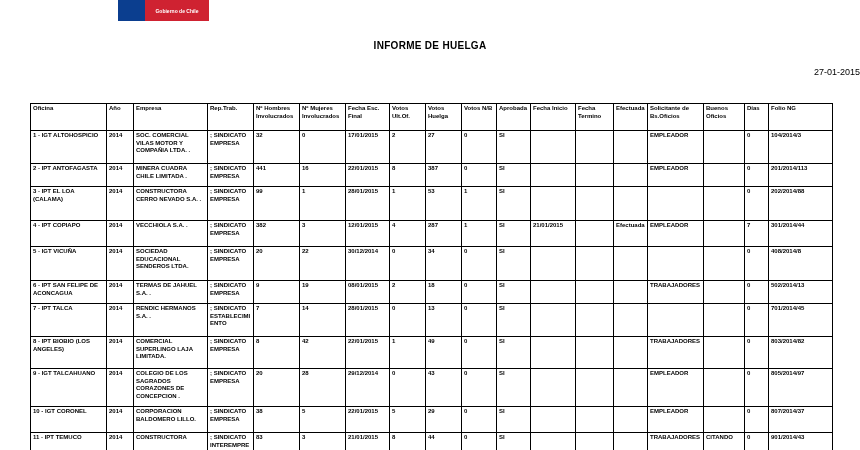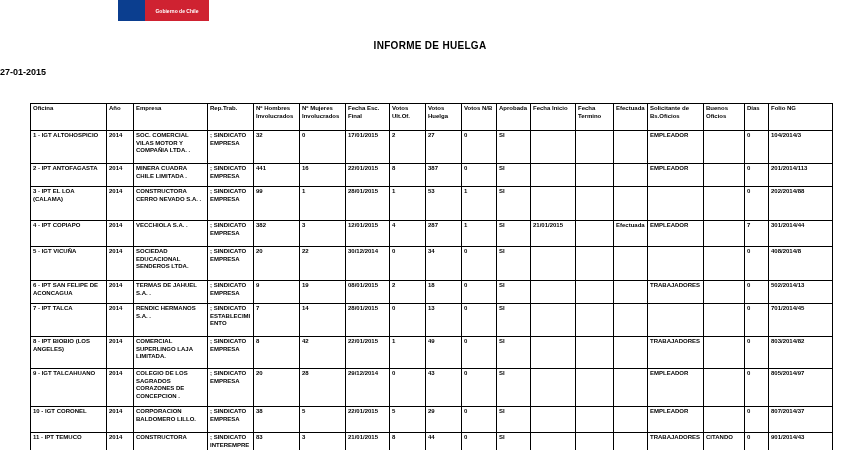--- a/index.html
+++ b/index.html
@@ -9,22 +9,22 @@
   }
   .page{position:absolute;inset:0;}
   
   .logo{position:absolute;left:118px;top:0;height:21px;display:flex;}
   .logo-blue{width:27px;height:21px;}
   .logo-red{width:64px;height:21px;display:flex;align-items:center;justify-content:center;}
   .logo-red span{color:#fff;font-size:5px;font-weight:bold;white-space:nowrap;}
   
   .title{position:absolute;top:40px;left:0;right:0;text-align:center;
          font-size:10px;font-weight:bold;letter-spacing:.3px;}
-  .date{position:absolute;top:67px;left:0;right:0;text-align:left;
-        font-size:9px;font-weight:bold;}
+  .date{position:absolute;top:67px;left:0;right:0;text-align:right;
+        font-size:9px;font-weight:normal;}
   
   .tablewrap{position:absolute;left:30px;top:103px;width:802px;}
   table{border-collapse:collapse;table-layout:fixed;width:802px;
         font-size:6px;font-weight:bold;color:#000;}
   th,td{border:1px solid #000;padding:1px 2px;vertical-align:top;text-align:left;
         line-height:1.25;overflow:hidden;word-wrap:break-word;}
   thead tr{height:27px;}
   tbody tr:nth-child(1){height:33px;}
   tbody tr:nth-child(2){height:23px;}
   tbody tr:nth-child(3){height:34px;}

